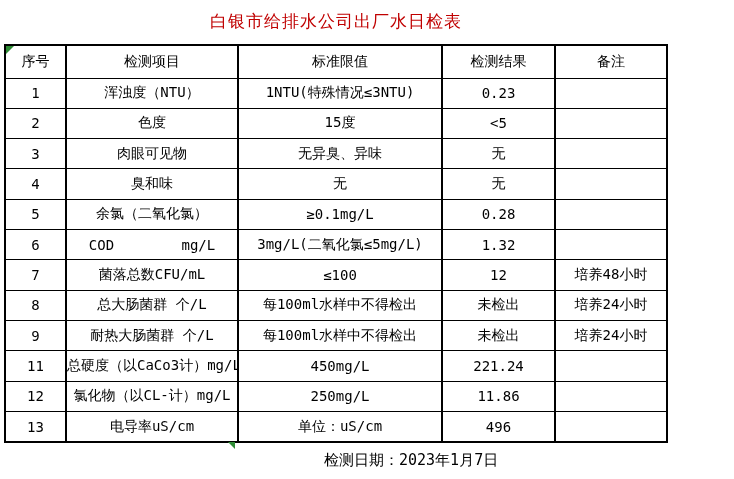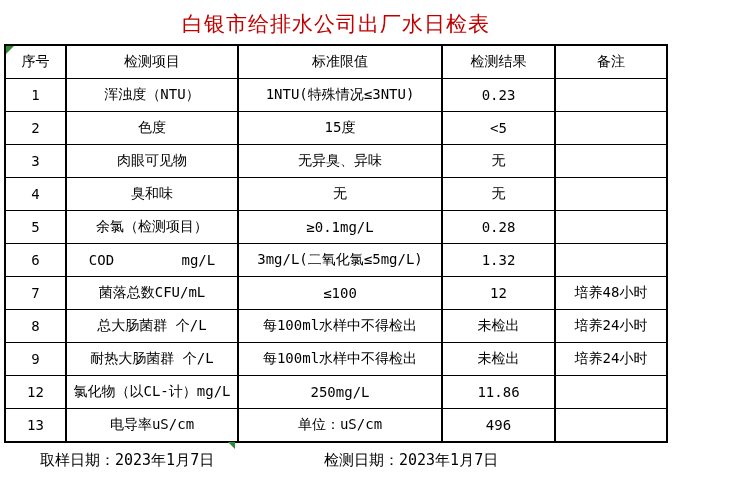--- a/index.html
+++ b/index.html
@@ -15,21 +15,21 @@
     font-family: "DejaVu Sans Mono", "DejaVu Sans", "Liberation Sans", sans-serif;
     color: #000000;
   }
   .page-title {
     position: absolute;
     top: 10px;
     left: 0;
     width: 672px;
     margin: 0;
     text-align: center;
-    font-size: 21px;
+    font-size: 17px;
     font-weight: 500;
     letter-spacing: 1px;
     color: var(--title_color, #c00000);
   }
   table.daily-check {
     position: absolute;
     left: 4px;
     top: 44px;
     width: 662px;
     height: 399px;
@@ -128,21 +128,21 @@
       </tr>
       <tr>
         <td>4</td>
         <td>臭和味</td>
         <td>无</td>
         <td>无</td>
         <td></td>
       </tr>
       <tr>
         <td>5</td>
-        <td>余氯（检测项目）</td>
+        <td>余氯（二氧化氯）</td>
         <td>≥0.1mg/L</td>
         <td>0.28</td>
         <td></td>
       </tr>
       <tr>
         <td>6</td>
         <td>COD        mg/L</td>
         <td>3mg/L(二氧化氯≤5mg/L)</td>
         <td>1.32</td>
         <td></td>
@@ -162,35 +162,41 @@
         <td>培养24小时</td>
       </tr>
       <tr>
         <td>9</td>
         <td>耐热大肠菌群 个/L</td>
         <td>每100ml水样中不得检出</td>
         <td>未检出</td>
         <td>培养24小时</td>
       </tr>
       <tr>
+        <td>11</td>
+        <td>总硬度（以CaCo3计）mg/L</td>
+        <td>450mg/L</td>
+        <td>221.24</td>
+        <td></td>
+      </tr>
+      <tr>
         <td>12</td>
         <td>氯化物（以CL-计）mg/L</td>
         <td>250mg/L</td>
         <td>11.86</td>
         <td></td>
       </tr>
       <tr>
         <td>13</td>
         <td>电导率uS/cm</td>
         <td>单位：uS/cm</td>
         <td>496</td>
         <td></td>
       </tr>
     </tbody>
 </table>
 
 <div class="corner-marker"></div>
 <div class="bottom-marker"></div>
 
 <div class="footer-line">
-  <span class="footer-sampling">取样日期：2023年1月7日</span>
   <span class="footer-testing">检测日期：2023年1月7日</span>
 </div>
 
 </body></html>

